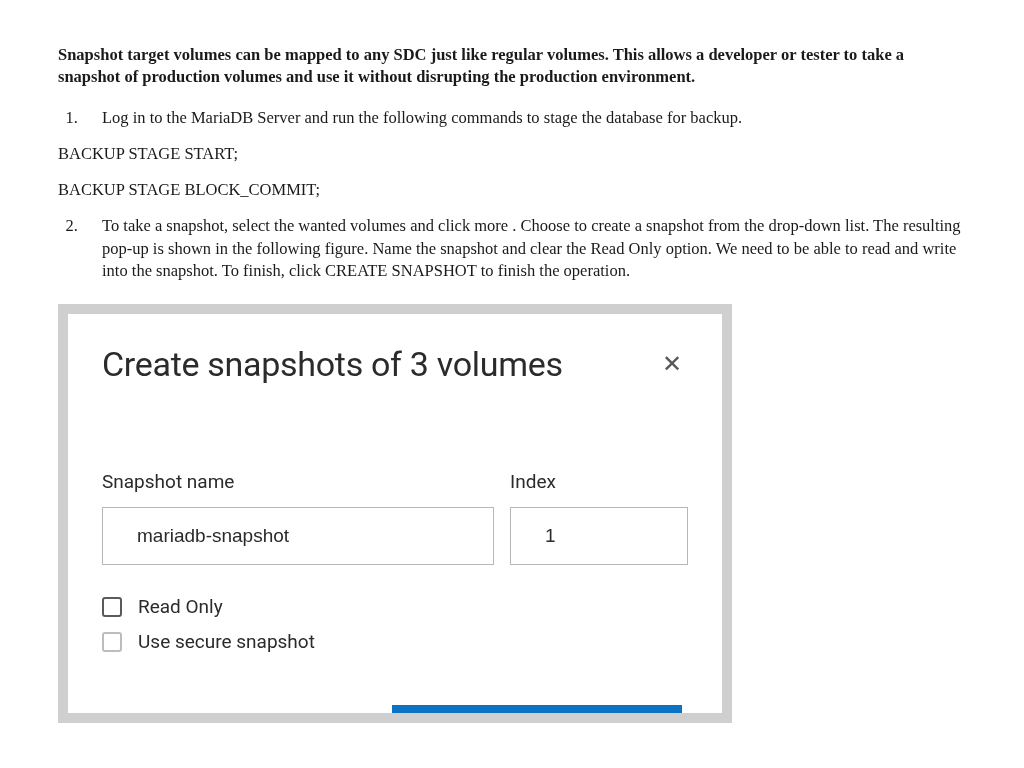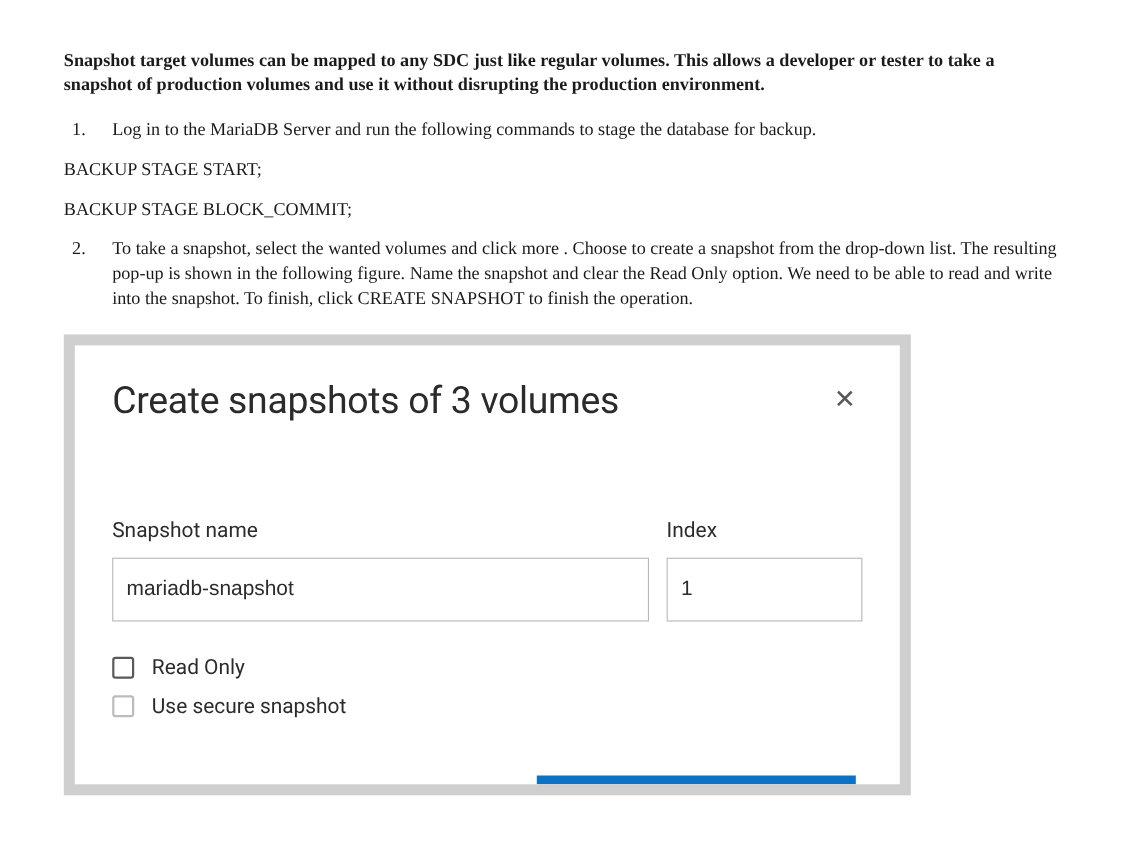--- a/index.html
+++ b/index.html
@@ -35,21 +35,21 @@
     font-size: 16.5px;
     line-height: 1.35;
     margin: 3px 0 14px 0;
     font-family: Georgia, 'Times New Roman', serif;
   }
   .step-body .bold { font-weight: normal; }
 
   
   .figure {
     margin-top: 22px;
-    width: 770px;
+    width: 674px;
     border: 10px solid #cfcfcf;
     box-sizing: border-box;
     background: #ffffff;
     overflow: hidden;
   }
   .dialog {
     padding: 30px 34px 0 34px;
     font-family: 'Segoe UI', -apple-system, BlinkMacSystemFont, Roboto, Helvetica, Arial, sans-serif;
     color: #2b2b2b;
   }
@@ -86,21 +86,21 @@
   .field.index-field { width: 178px; }
   .field-label {
     font-size: 19px;
     color: #2b2b2b;
     margin-bottom: 14px;
   }
   .text-input {
     height: 58px;
     border: 1px solid #b7b7b7;
     font-size: 19px;
-    padding: 0 12px;
+    padding: 0 34px;
     background: #fff;
     color: #2b2b2b;
     box-sizing: border-box;
   }
   .checkbox-stack {
     margin-top: 30px;
   }
   .cb-row {
     display: flex;
     align-items: center;

